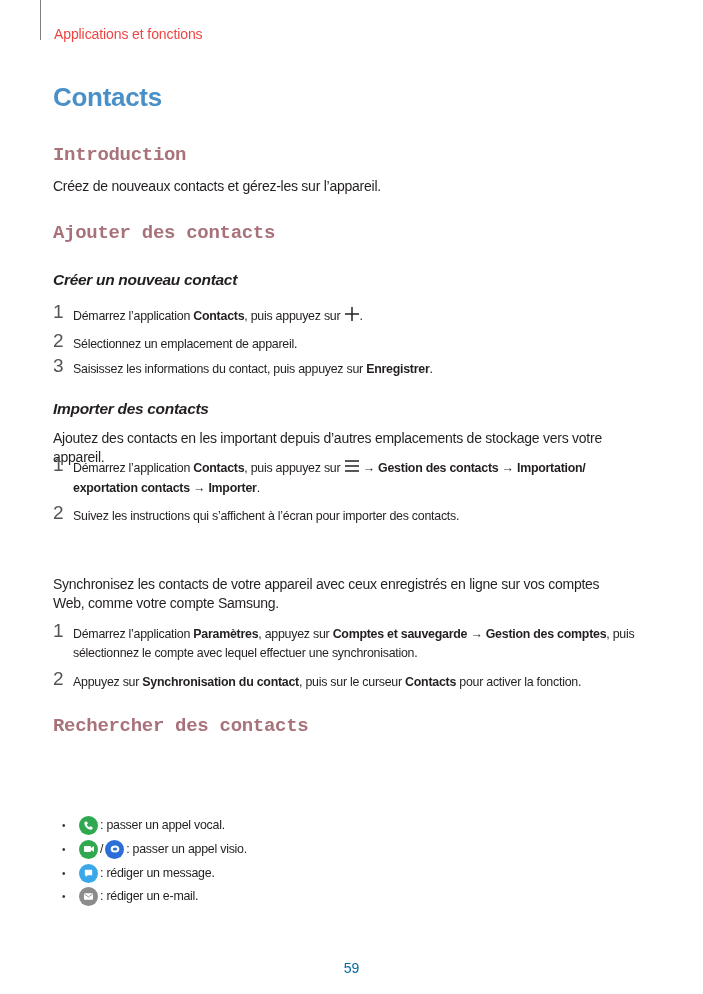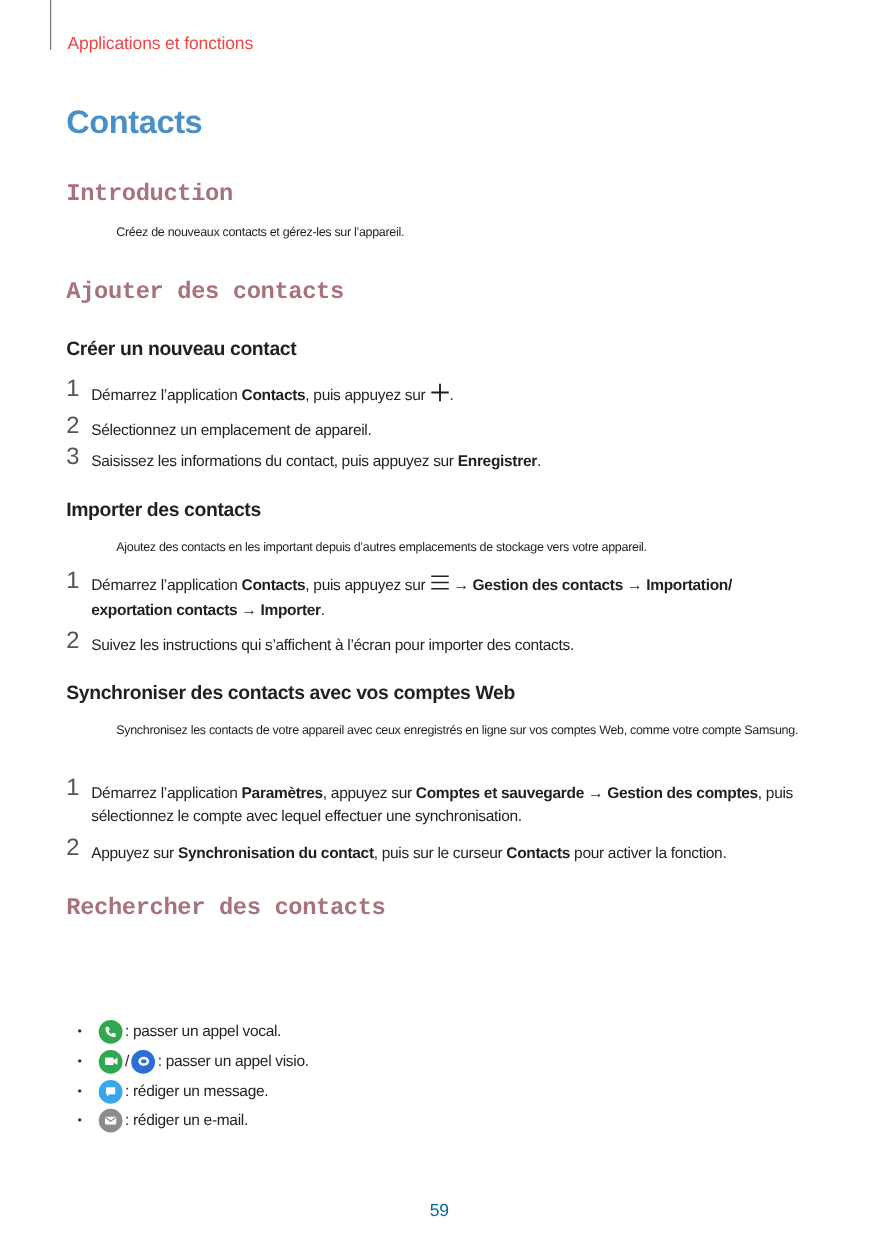--- a/index.html
+++ b/index.html
@@ -3,22 +3,22 @@
 <meta charset="utf-8">
 <style>
   * { box-sizing: border-box; margin: 0; padding: 0; }
   html, body { width: 703px; height: 994px; background: #ffffff; }
   body { font-family: "Liberation Sans", "DejaVu Sans", sans-serif; color: #231f20; position: relative; overflow: hidden; }
   .page { position: relative; width: 703px; height: 994px; }
   .vrule { position: absolute; left: 40px; top: 0; width: 1px; height: 40px; background: #808080; }
   .running-header { position: absolute; left: 54px; top: 26px; font-size: 14px; color: #ef4444; letter-spacing: -0.1px; }
   .title { position: absolute; left: 53px; top: 82px; font-size: 26px; font-weight: bold; color: #4a90c8; letter-spacing: -0.3px; }
   .h2 { position: absolute; left: 53px; font-size: 19px; font-weight: bold; color: #a8727a; letter-spacing: -0.3px; font-family: Liberation Mono, monospace; }
-  .h3 { position: absolute; left: 53px; font-size: 15.5px; font-weight: bold; color: #231f20; letter-spacing: -0.3px; }
-  .p { position: absolute; left: 53px; font-size: 10px; line-height: 19px; color: #231f20; letter-spacing: -0.25px; width: 600px; margin-left: 40px; }
+  .h3 { position: absolute; left: 53px; font-size: 15.5px; font-weight: bold; color: #231f20; letter-spacing: -0.3px; font-style: italic; }
+  .p { position: absolute; left: 53px; font-size: 14px; line-height: 19px; color: #231f20; letter-spacing: -0.25px; width: 600px; }
   .step { position: absolute; left: 53px; width: 600px; font-size: 12.4px; line-height: 19px; letter-spacing: -0.25px; }
   .step .num { position: absolute; left: 0; top: -4px; font-size: 19px; color: #555; font-weight: normal; }
   .step .txt { display: block; padding-left: 20px; }
   b { font-weight: bold; }
   .inline-icon { display: inline-block; vertical-align: middle; }
   .bullet { position: absolute; left: 62px; font-size: 12.4px; letter-spacing: -0.25px; display: flex; align-items: center; height: 20px; }
   .bullet .dot { width: 17px; font-size: 10px; color: #333; }
   .circle-ico { width: 19px; height: 19px; border-radius: 50%; display: inline-flex; align-items: center; justify-content: center; margin-right: 2px; }
   .page-num { position: absolute; left: 0; width: 703px; text-align: center; top: 960px; font-size: 14px; color: #0369a1; }
 </style>
@@ -66,21 +66,20 @@
       <span>Démarrez l’application </span><b>Contacts</b><span>, puis appuyez sur </span><span class="inline-icon"><svg width="16" height="14" viewBox="0 0 16 14">
             <path d="M1 2h14M1 7h14M1 12h14" stroke="#231f20" stroke-width="1.3"></path>
           </svg></span><span> → </span><b>Gestion des contacts</b><span> → </span><b>Importation/ exportation contacts</b><span> → </span><b>Importer</b><span>.</span>
     </span>
   </div>
   <div class="step" style="top:507px">
     <span class="num">2</span>
     <span class="txt">Suivez les instructions qui s’affichent à l’écran pour importer des contacts.</span>
   </div>
 
-  <div class="h3" style="top:546px">Synchroniser des contacts avec vos comptes Web</div>
   <div class="p" style="top:575px; width:580px">Synchronisez les contacts de votre appareil avec ceux enregistrés en ligne sur vos comptes Web, comme votre compte Samsung.</div>
 
   <div class="step" style="top:625px">
     <span class="num">1</span>
     <span class="txt">
       <span>Démarrez l’application </span><b>Paramètres</b><span>, appuyez sur </span><b>Comptes et sauvegarde</b><span> → </span><b>Gestion des comptes</b><span>, puis sélectionnez le compte avec lequel effectuer une synchronisation.</span>
     </span>
   </div>
   <div class="step" style="top:673px">
     <span class="num">2</span>

